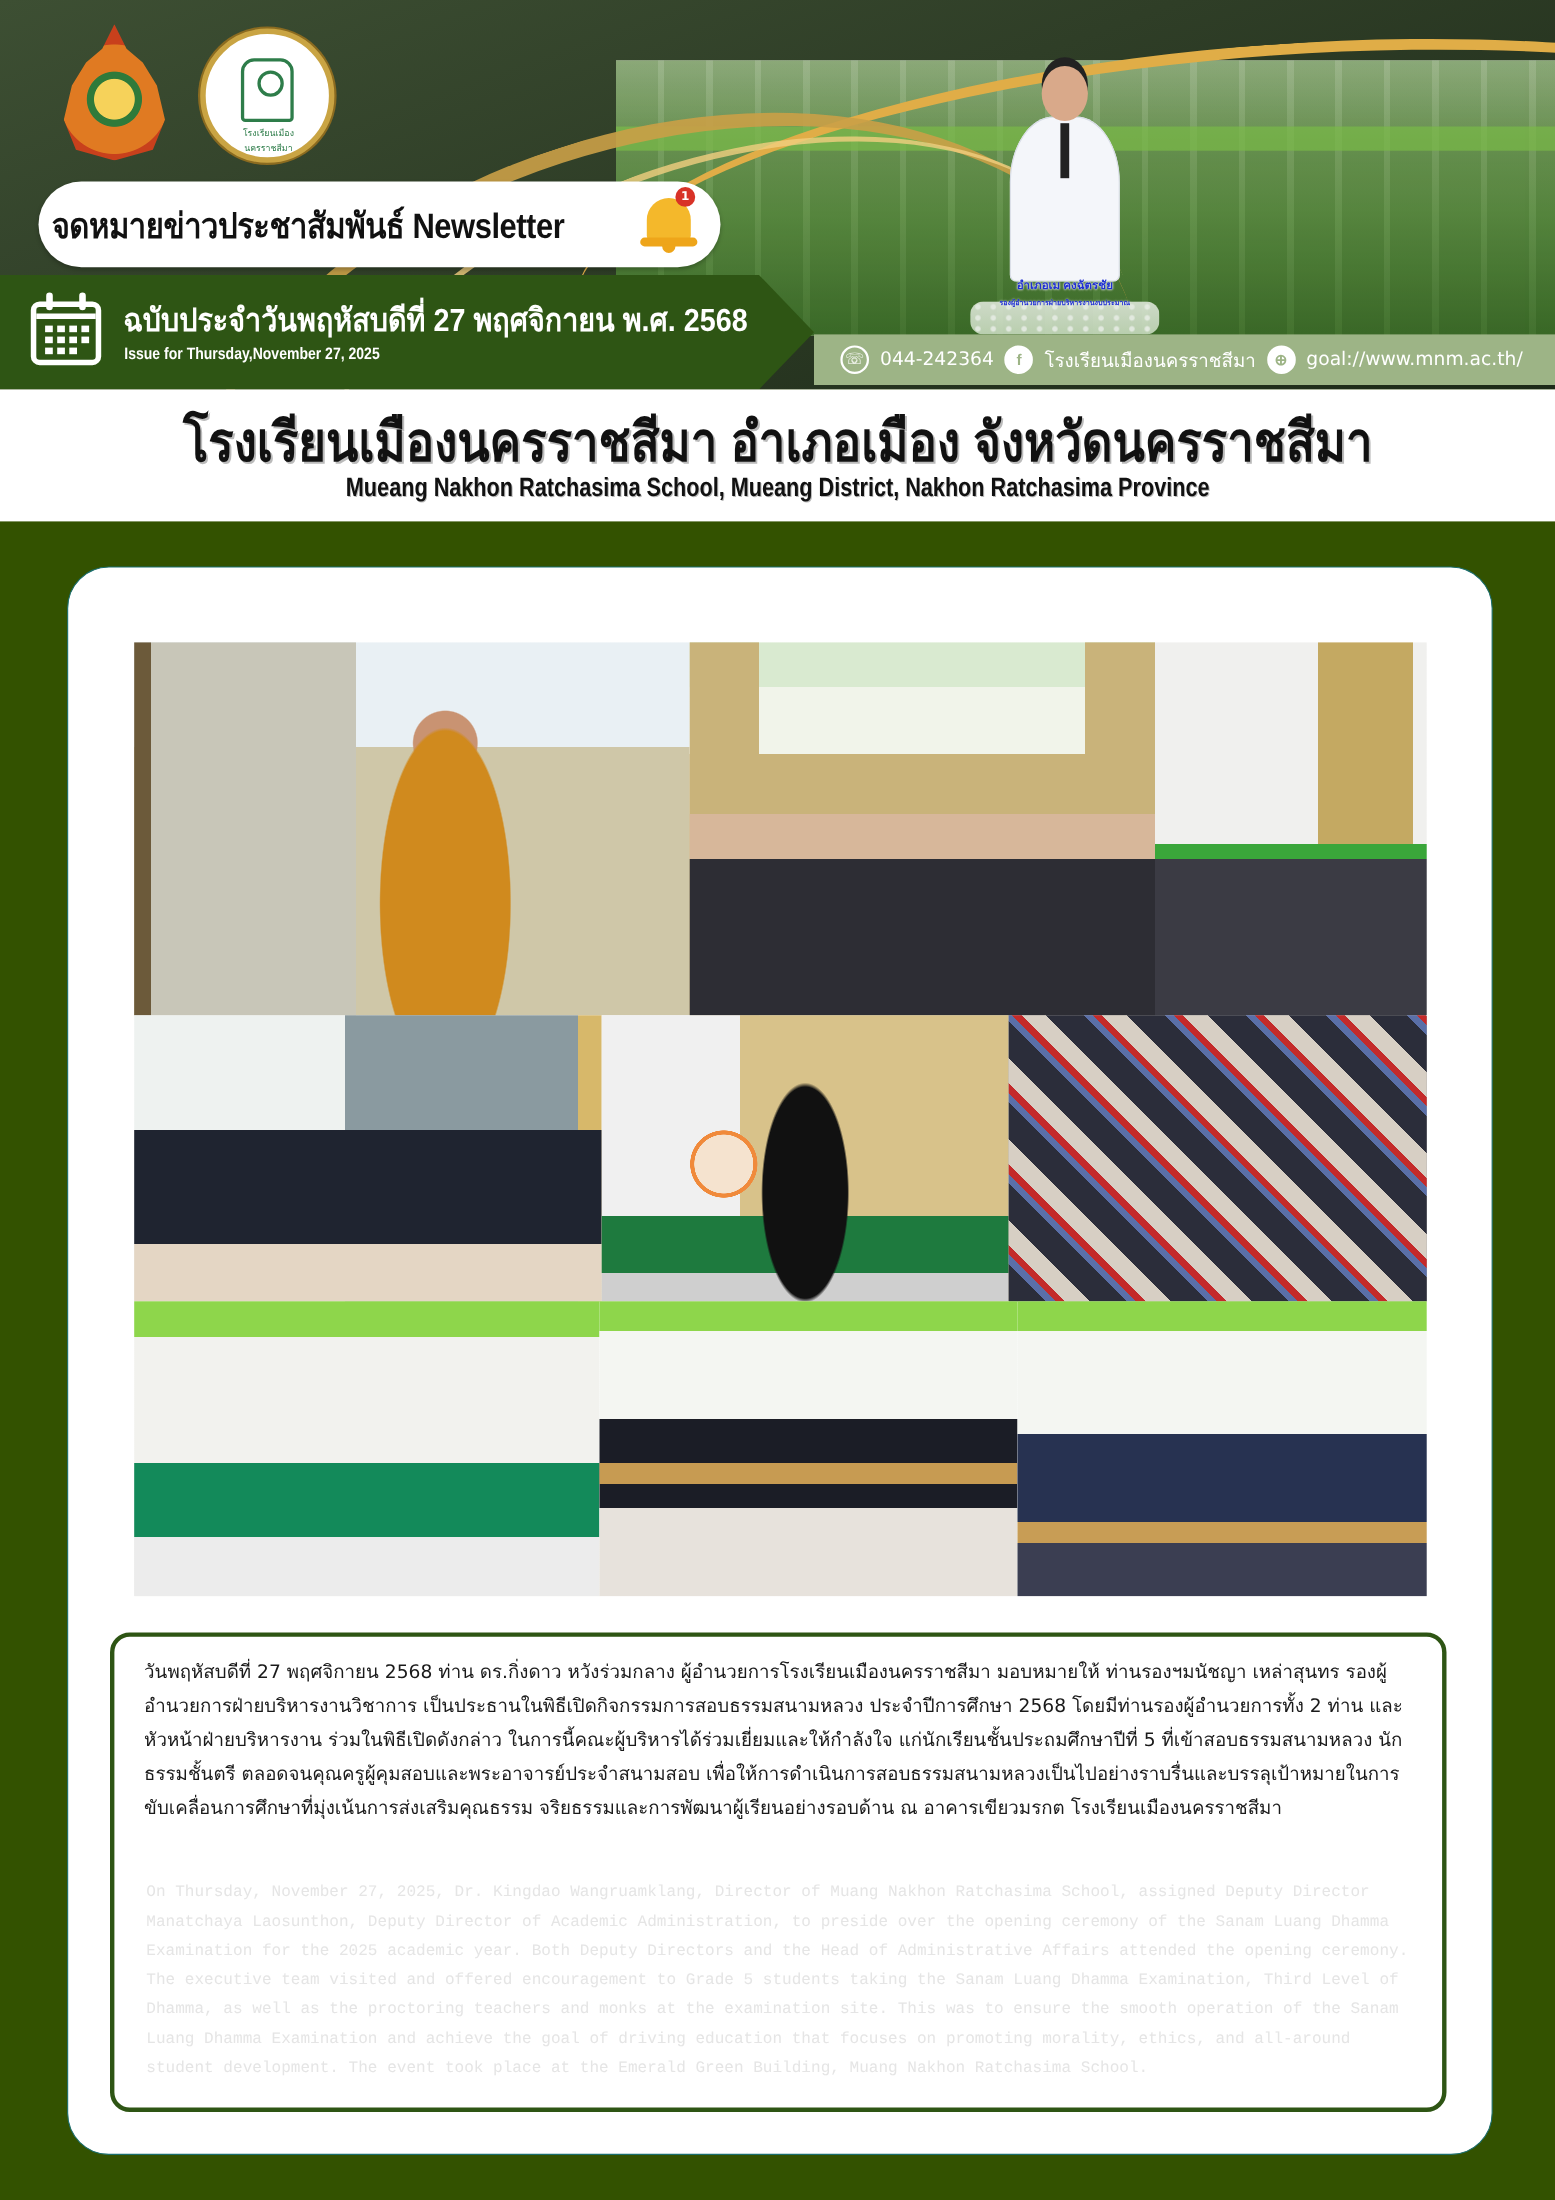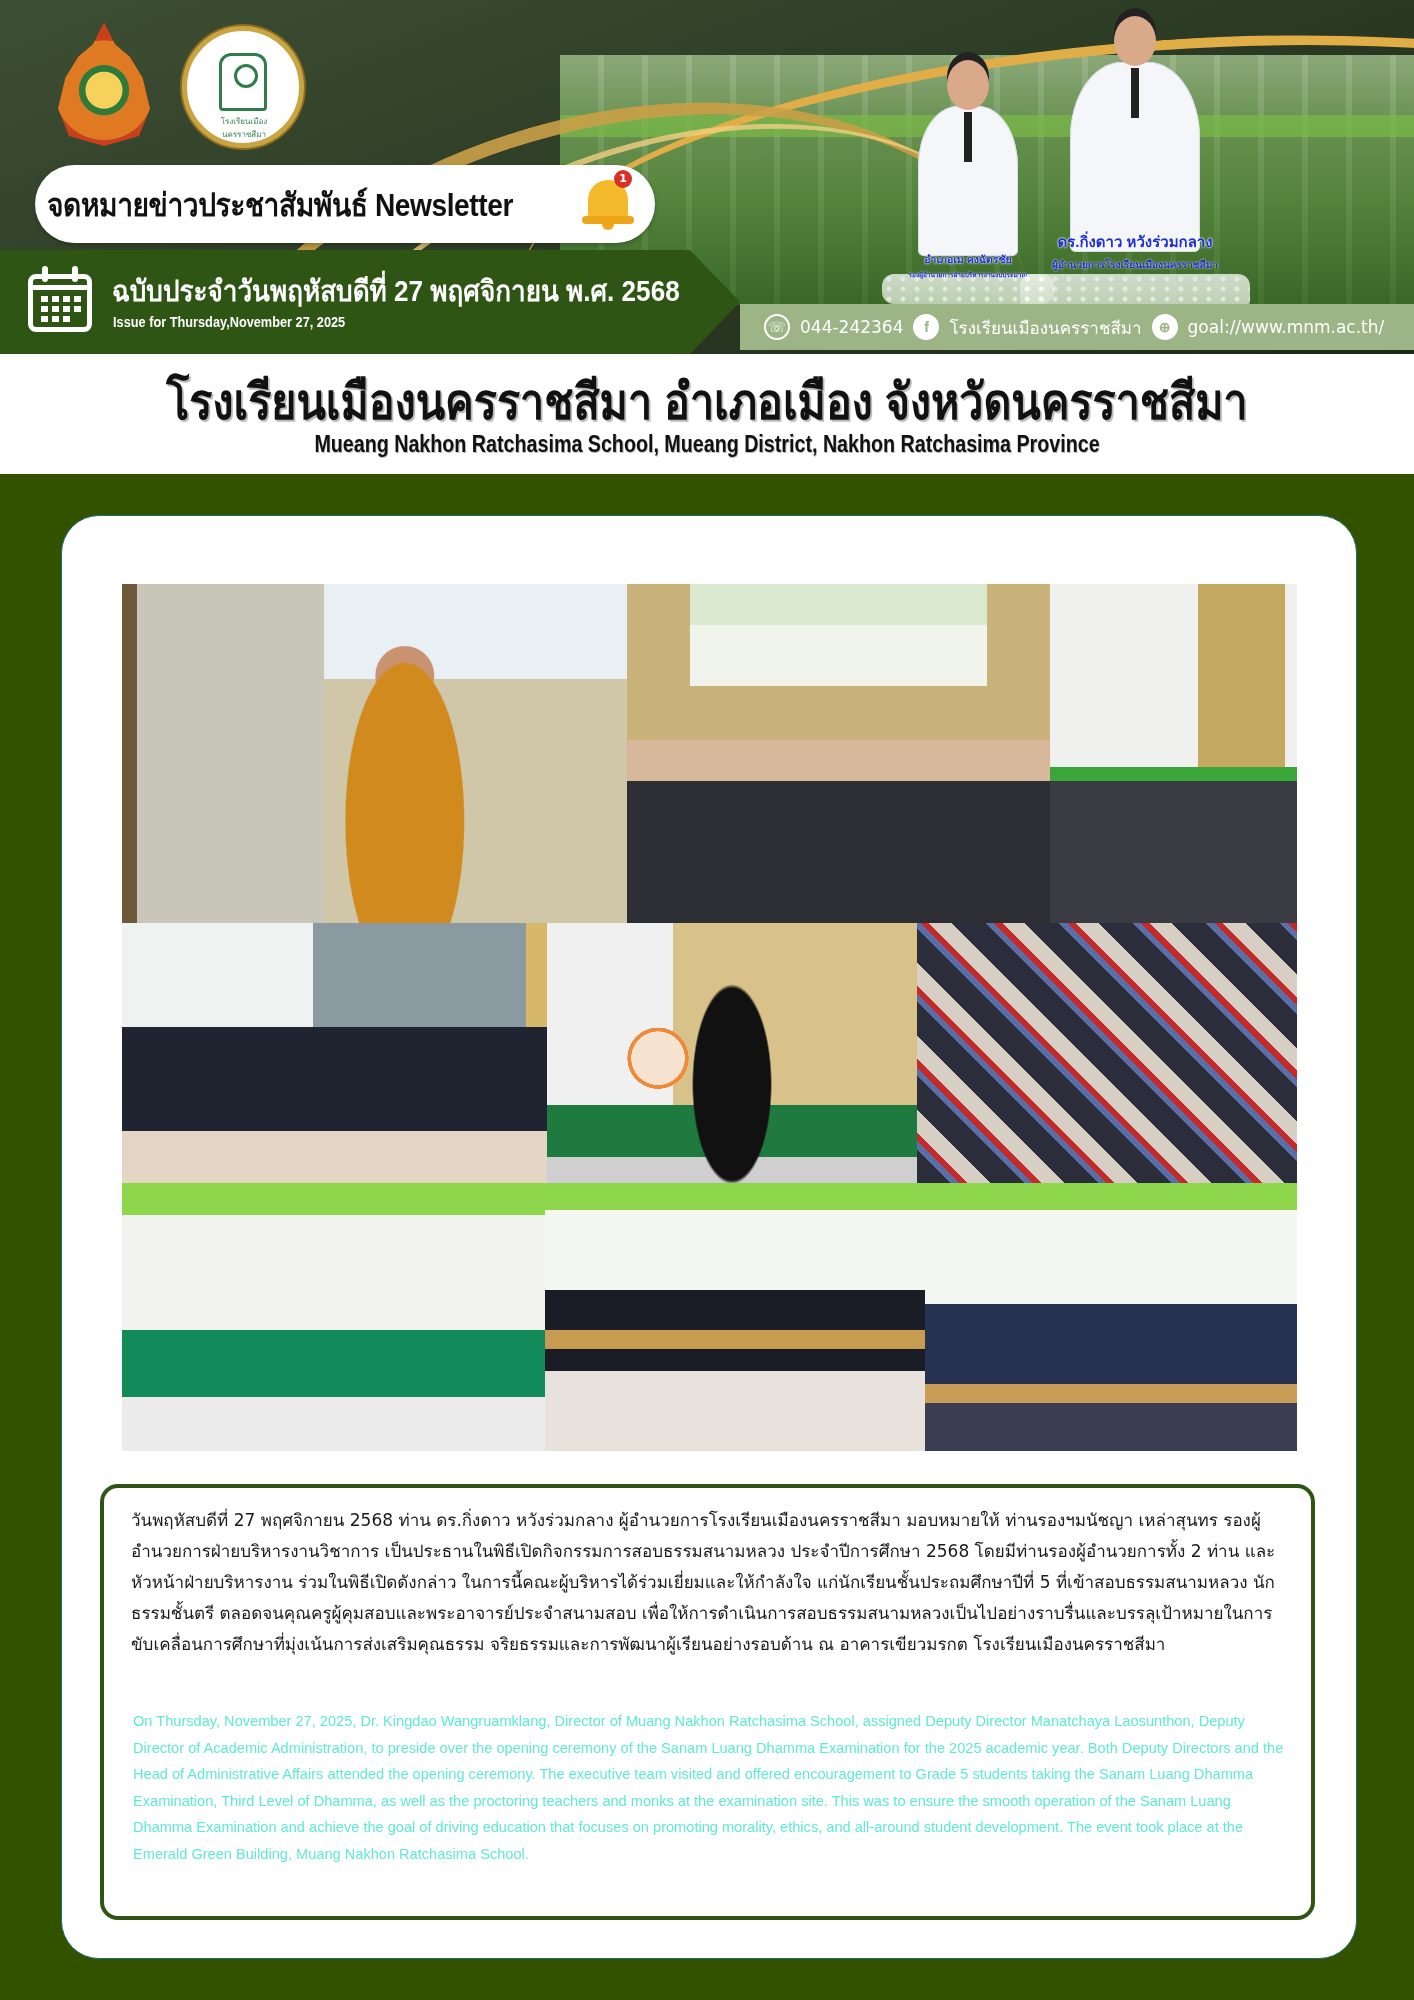--- a/index.html
+++ b/index.html
@@ -117,21 +117,21 @@
       linear-gradient(180deg, transparent 0 55%, #c79b52 55% 62%, transparent 62%),
       linear-gradient(180deg, transparent 0 40%, #1b1d26 40% 70%, #e7e2dc 70%),
       linear-gradient(180deg, #8ed64b 0 10%, #f4f6f2 10%); }
   .p9 { left: 803px; top: 599px; width: 372px; height: 268px;
     background:
       linear-gradient(180deg, transparent 0 45%, #273251 45% 75%, #c89d55 75% 82%, #3b3e52 82%),
       linear-gradient(180deg, #8ed64b 0 10%, #f4f6f2 10%); }
 
   .textbox { position: absolute; left: 100px; top: 1484px; width: 1215px; height: 436px; border: 4px solid #2e5514; border-radius: 18px; background: #fff; }
   .th-para { position: absolute; left: 131px; top: 1505px; width: 1160px; font-family: "DejaVu Sans", sans-serif; font-size: 17px; line-height: 31px; color: #1a1a1a; }
-  .en-para { position: absolute; left: 133px; top: 1708px; width: 1160px; font-family: Liberation Sans, sans-serif; font-size: 14.6px; line-height: 26.6px; color: #5eead4; }
+  .en-para { position: absolute; left: 133px; top: 1708px; width: 1160px; font-family: Liberation Mono, monospace; font-size: 14.6px; line-height: 26.6px; color: #e5e5e5; }
 </style>
 </head>
 <body>
 
 <div class="banner">
   <div class="banner-photo"></div>
   <div class="gold-swoosh sw1"></div>
   <div class="gold-swoosh sw2"></div>
   <div class="gold-swoosh sw3"></div>
 </div>
@@ -141,26 +141,20 @@
   <div class="emb"></div>
   <div class="ring">โรงเรียนเมืองนครราชสีมา</div>
 </div>
 
 <div class="people">
   <div class="person" style="left:162px; width:172px; height:250px;">
     <div class="fig" style="width:100px; height:150px;"></div>
     <div class="flowers"></div>
     <div class="nm" style="bottom:36px; font-size:10.5px;">อำเภอเม คงฉัตรชัย</div>
     <div class="rl" style="bottom:24px; font-size:6.5px;">รองผู้อำนวยการฝ่ายบริหารงานงบประมาณ</div>
-  </div>
-  <div class="person" style="left:300px; width:230px; height:290px; bottom:-8px;">
-    <div class="fig" style="width:130px; height:190px; bottom:60px;"></div>
-    <div class="flowers" style="height:38px;"></div>
-    <div class="nm" style="bottom:58px; font-size:15px;">ดร.กิ่งดาว หวังร่วมกลาง</div>
-    <div class="rl" style="bottom:40px; font-size:10px;">ผู้อำนวยการโรงเรียนเมืองนครราชสีมา</div>
   </div>
 </div>
 
 <div class="title-pill">
   <span class="txt">จดหมายข่าวประชาสัมพันธ์ Newsletter</span>
 </div>
 <div class="bell">
   <div class="body"></div>
     <div class="brim"></div>
     <div class="clap"></div>

